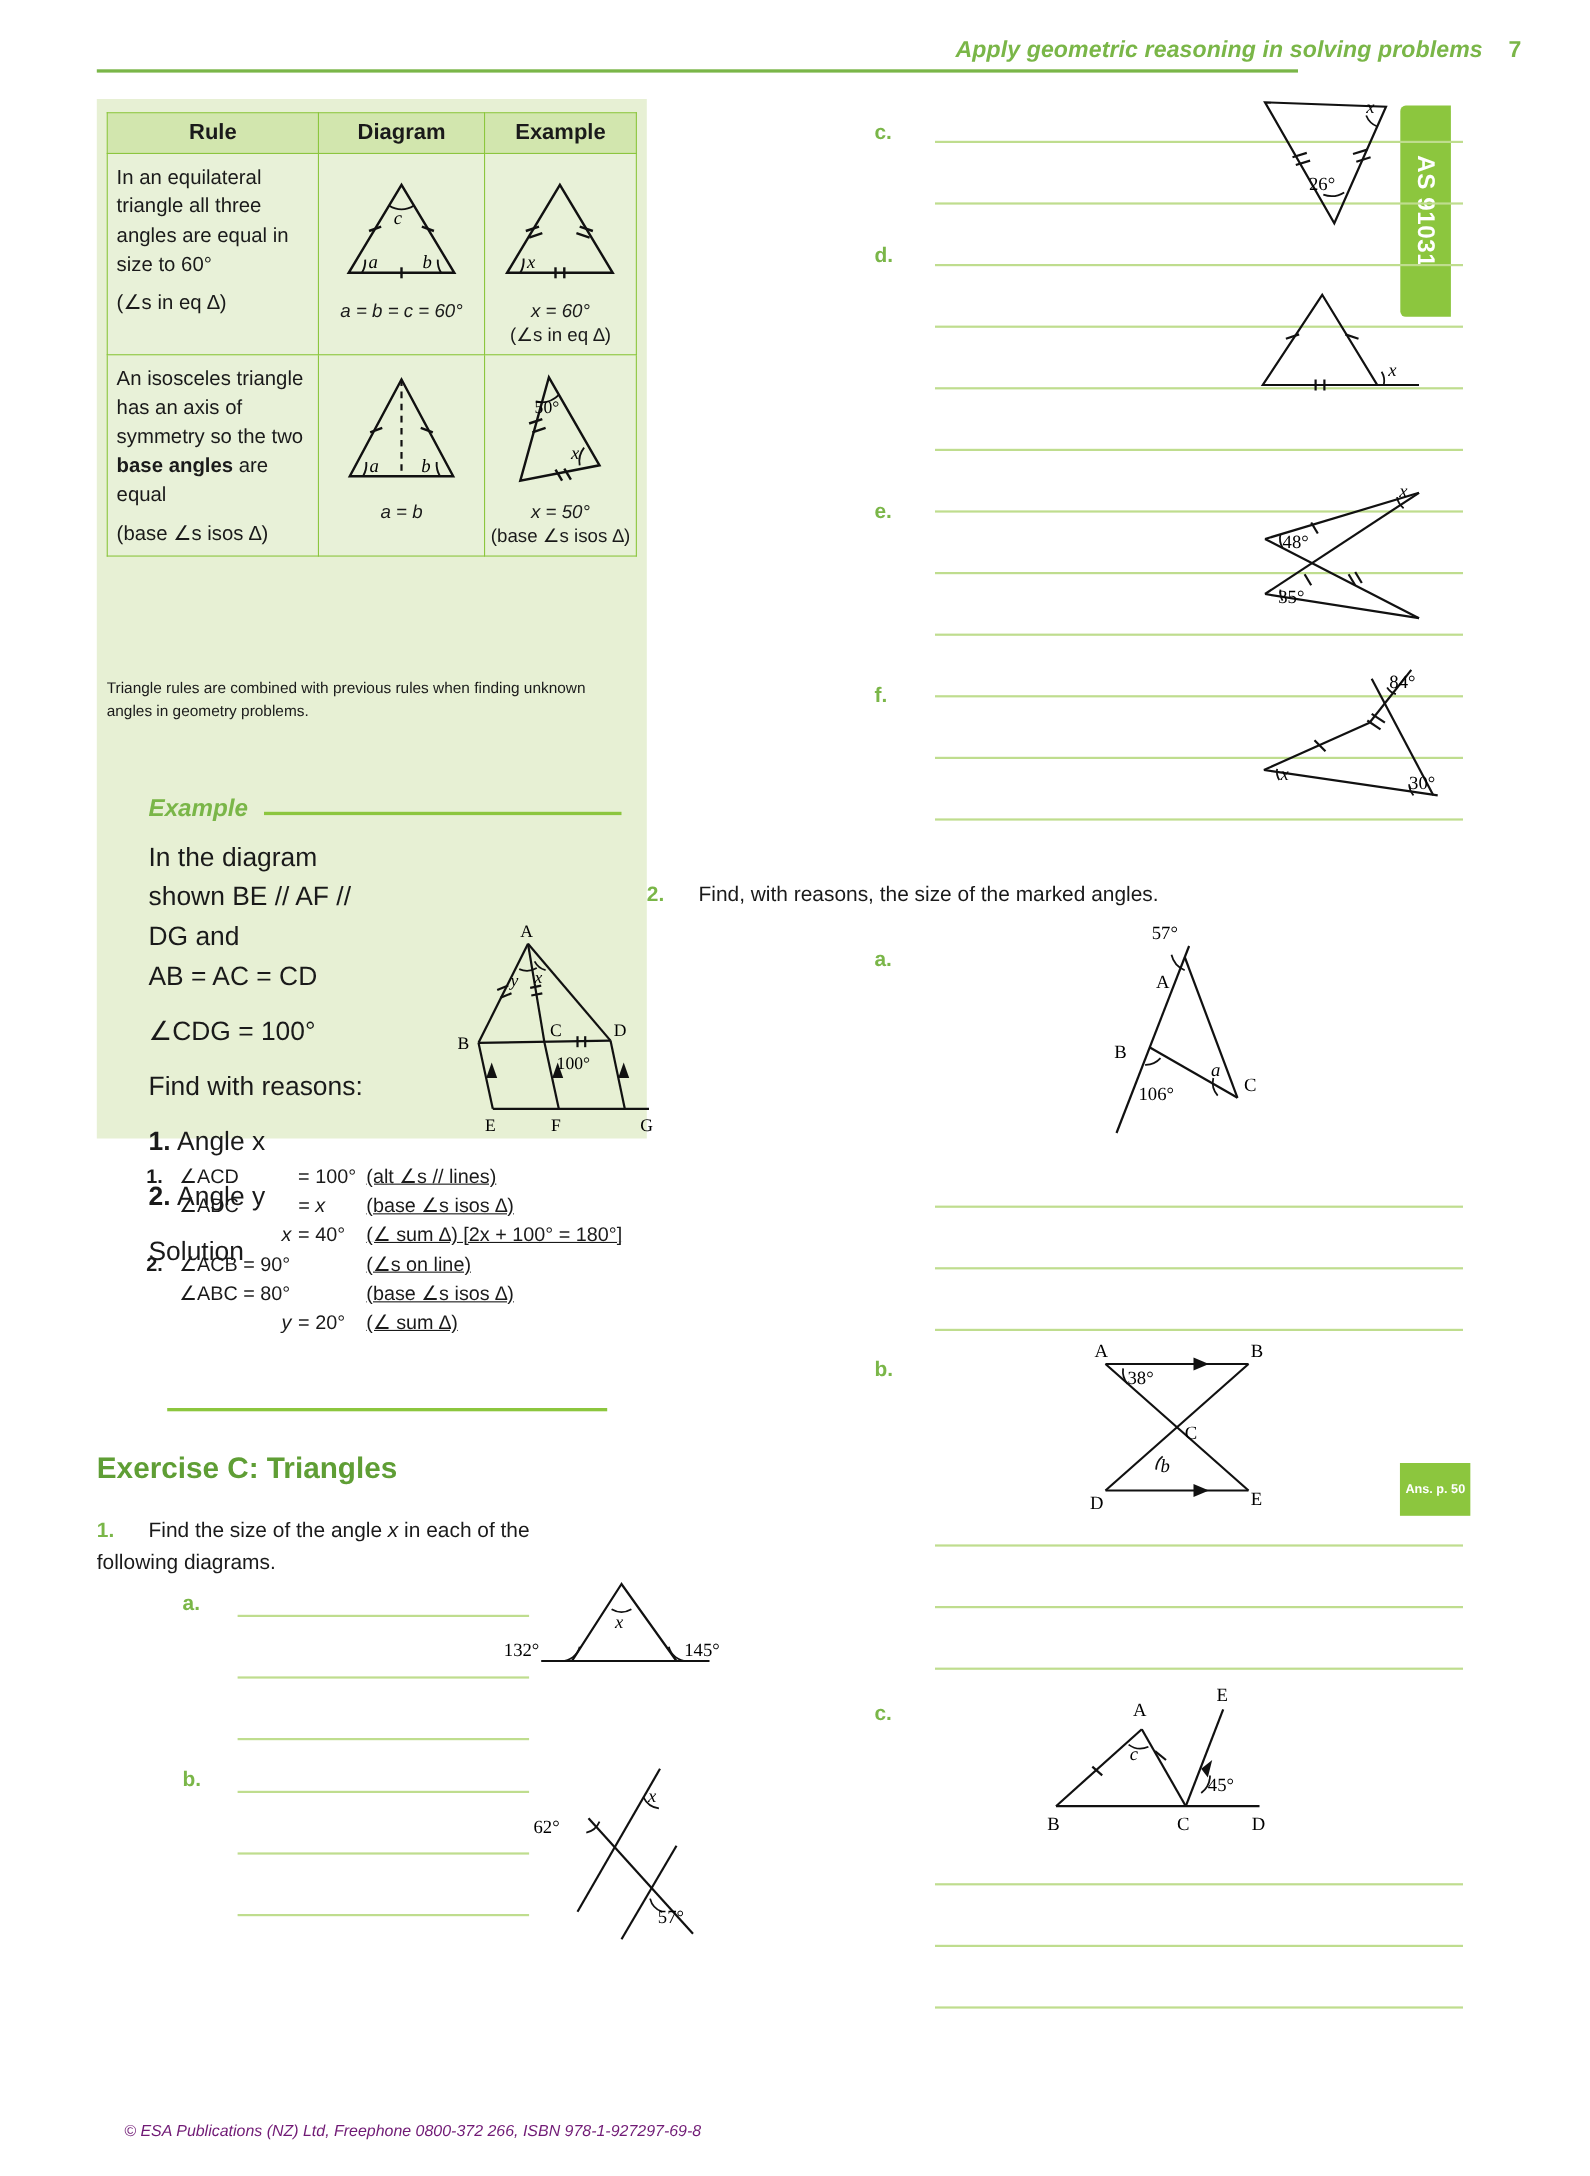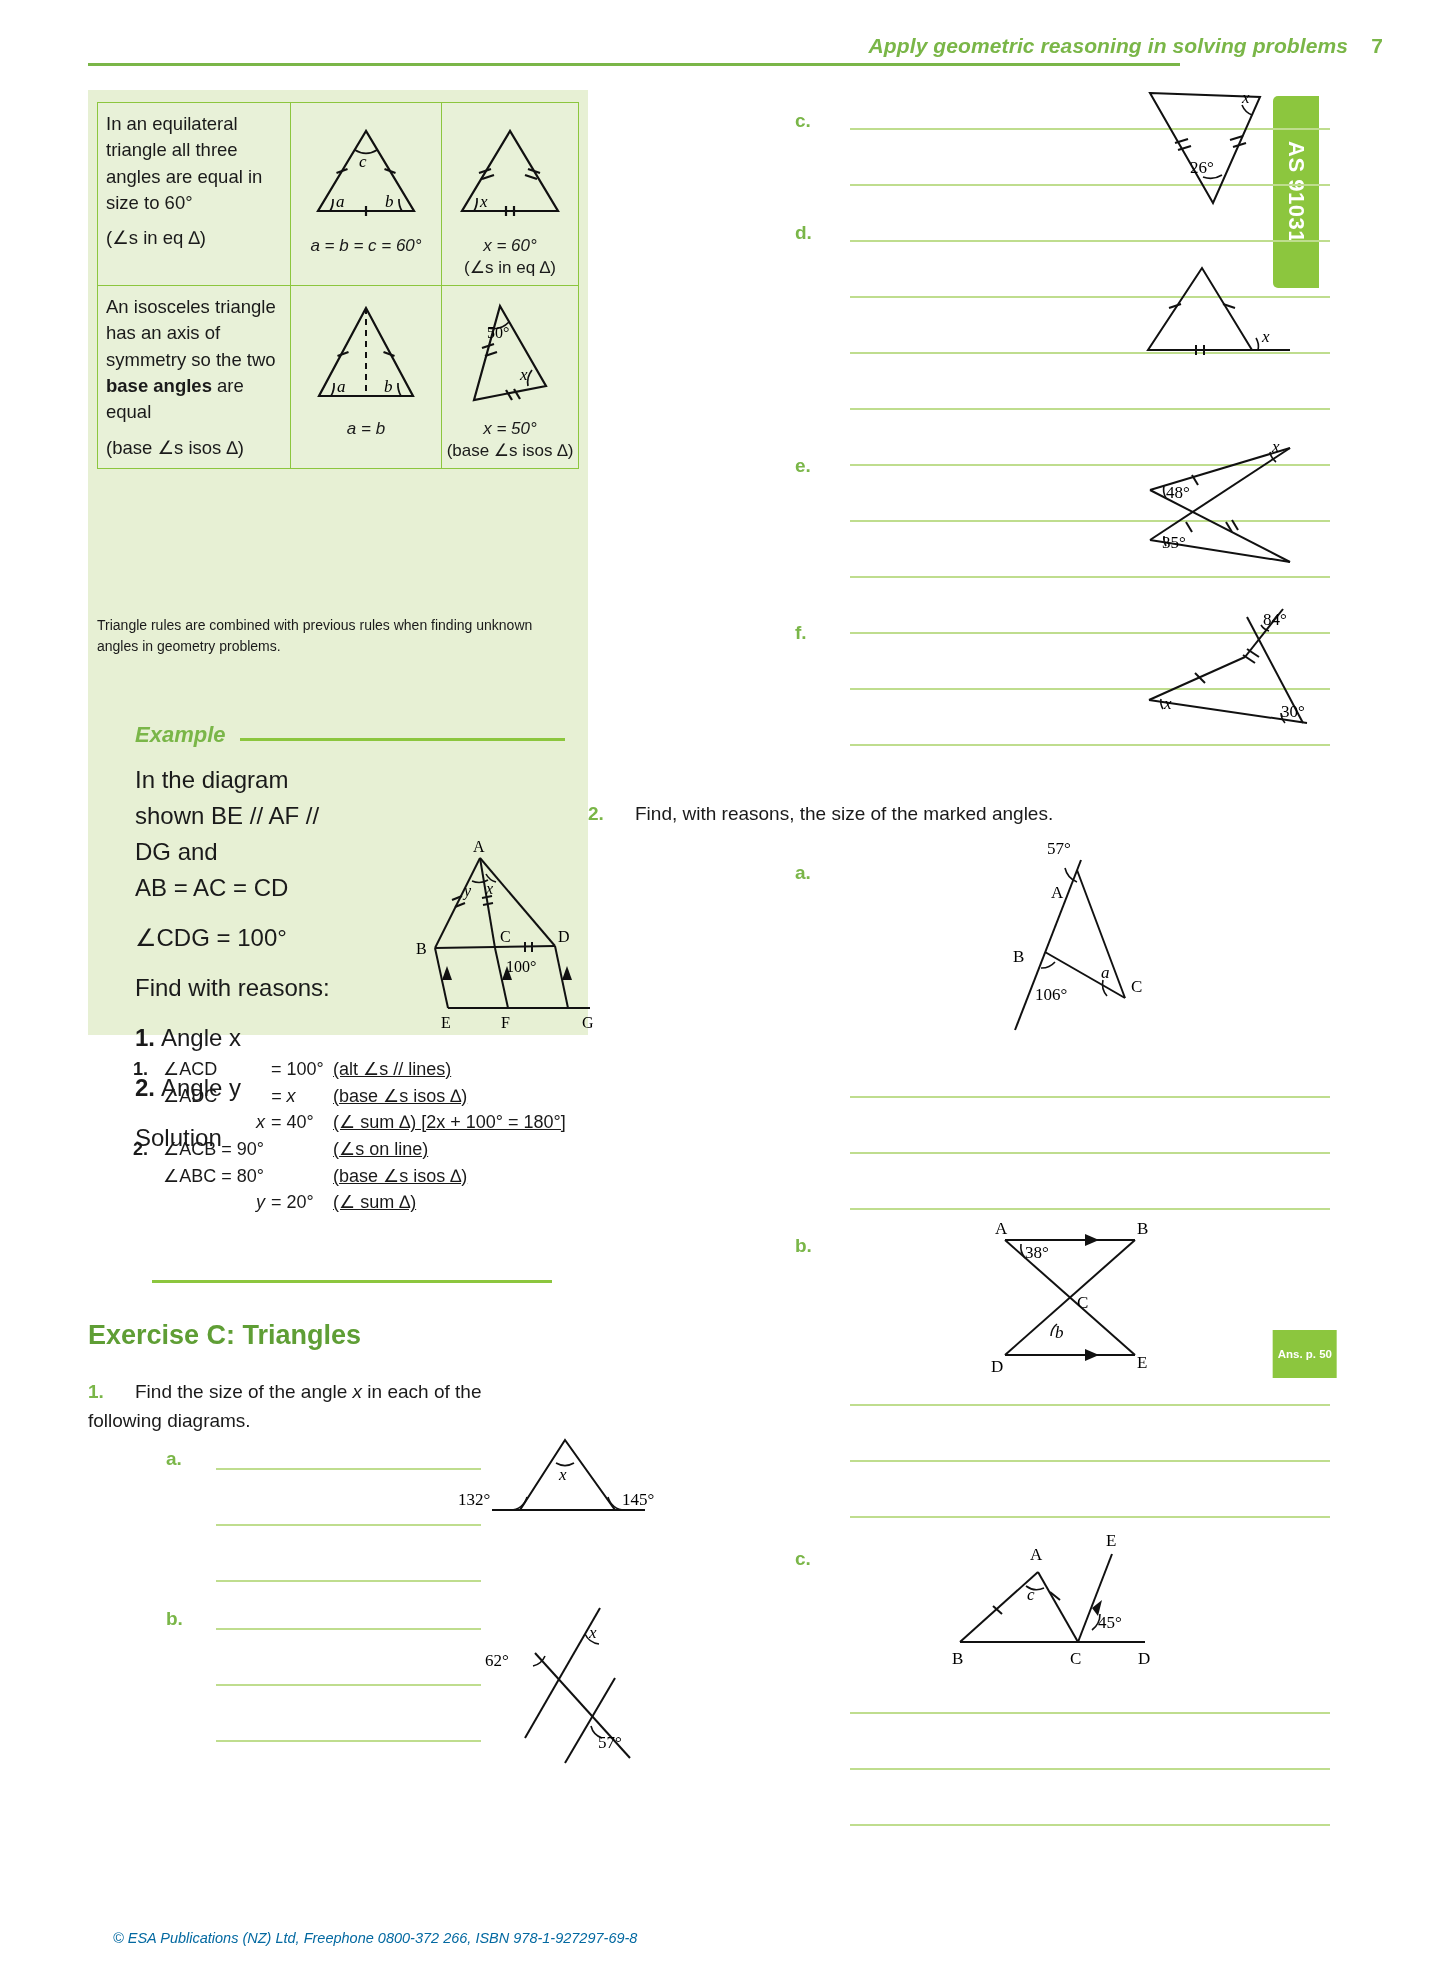--- a/index.html
+++ b/index.html
@@ -141,21 +141,21 @@
   .ans-badge {
     position:absolute; left:1337px; top:1330px;
     background:#8cc63e; color:#fff; font-size:11.5px; font-weight:700;
     padding:18px 5px; white-space:nowrap;
     transform: translateX(-100%);
   }
 
   
   .footer {
     position:absolute; left:113px; top:1930px;
-    font-size:14.5px; color:#0369a1; font-style:italic;
+    font-size:14.5px; color:#701a75; font-style:italic;
   }
 
   svg { display:block; overflow:visible; }
   .dg { position:absolute; }
   text { font-family:"Liberation Serif", serif; }
 </style>
 </head>
 <body>
 
 <div class="page">
@@ -167,20 +167,25 @@
   </div>
 
   <div class="as-tab">
     <span>AS 91031</span>
   </div>
 
   <div class="green-panel"></div>
 
   <table class="rules-table">
     <tbody>
+        <tr>
+      <th class="col-rule">Rule</th>
+      <th class="col-diagram">Diagram</th>
+      <th class="col-example">Example</th>
+    </tr>
 
     <tr>
       <td class="rule-text">
         <span>In an equilateral triangle all three angles are equal in size to 60°</span>
         <span class="reason">(∠s in eq ∆)</span>
       </td>
       <td class="cell-center">
         <svg width="146" height="128" viewBox="0 0 146 128">
           <polygon points="73,24 25,104 121,104" fill="none" stroke="#111" stroke-width="2.2"></polygon>
 

